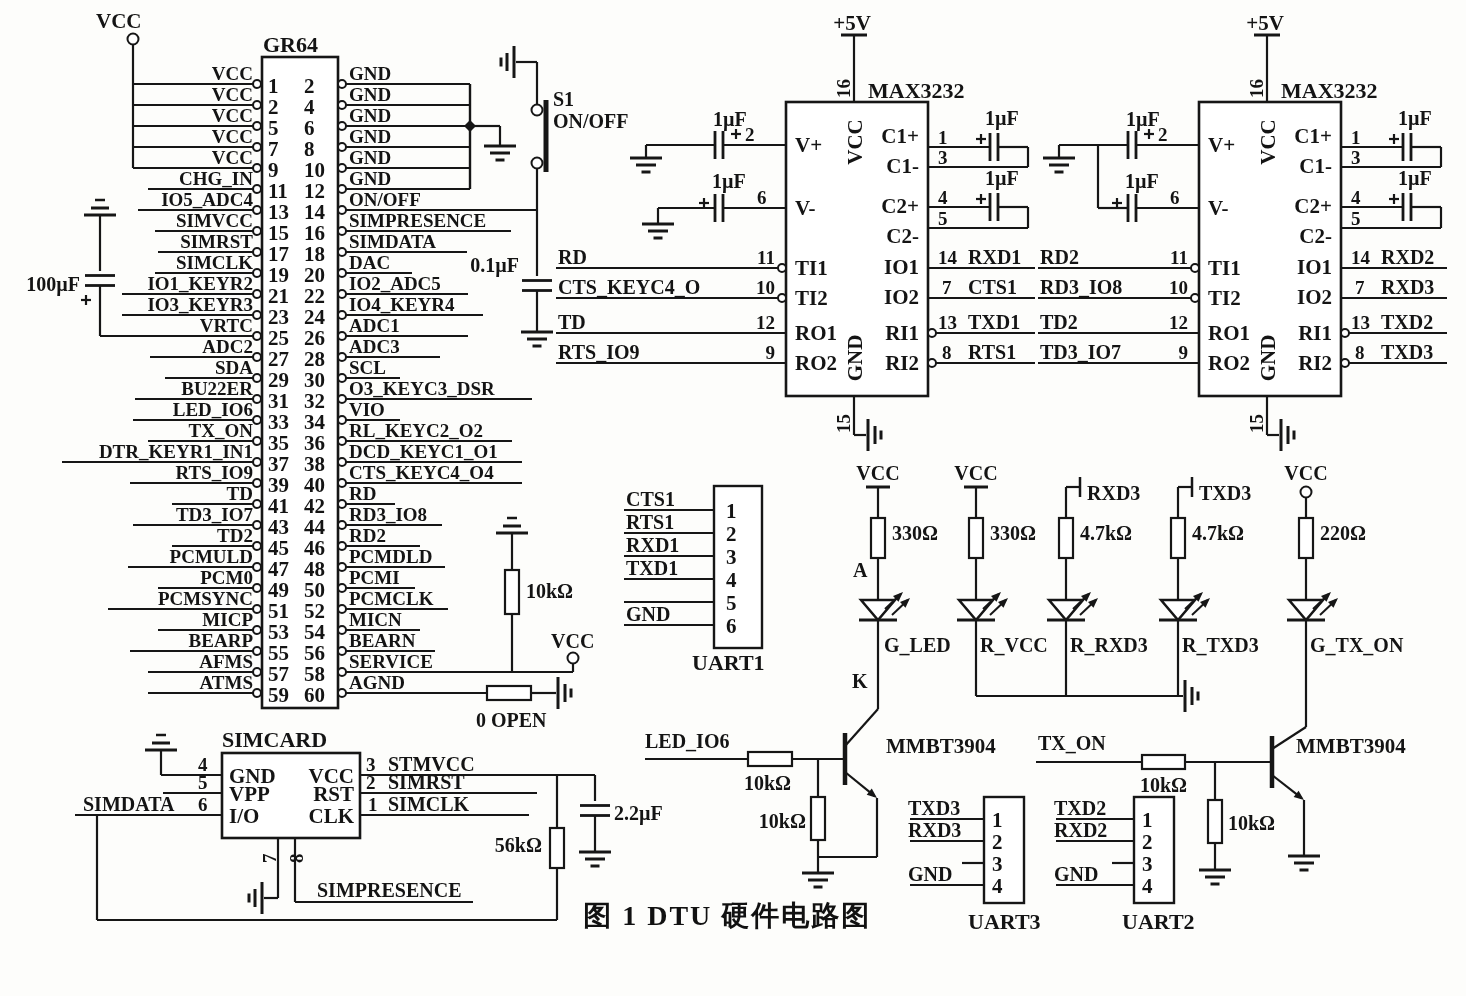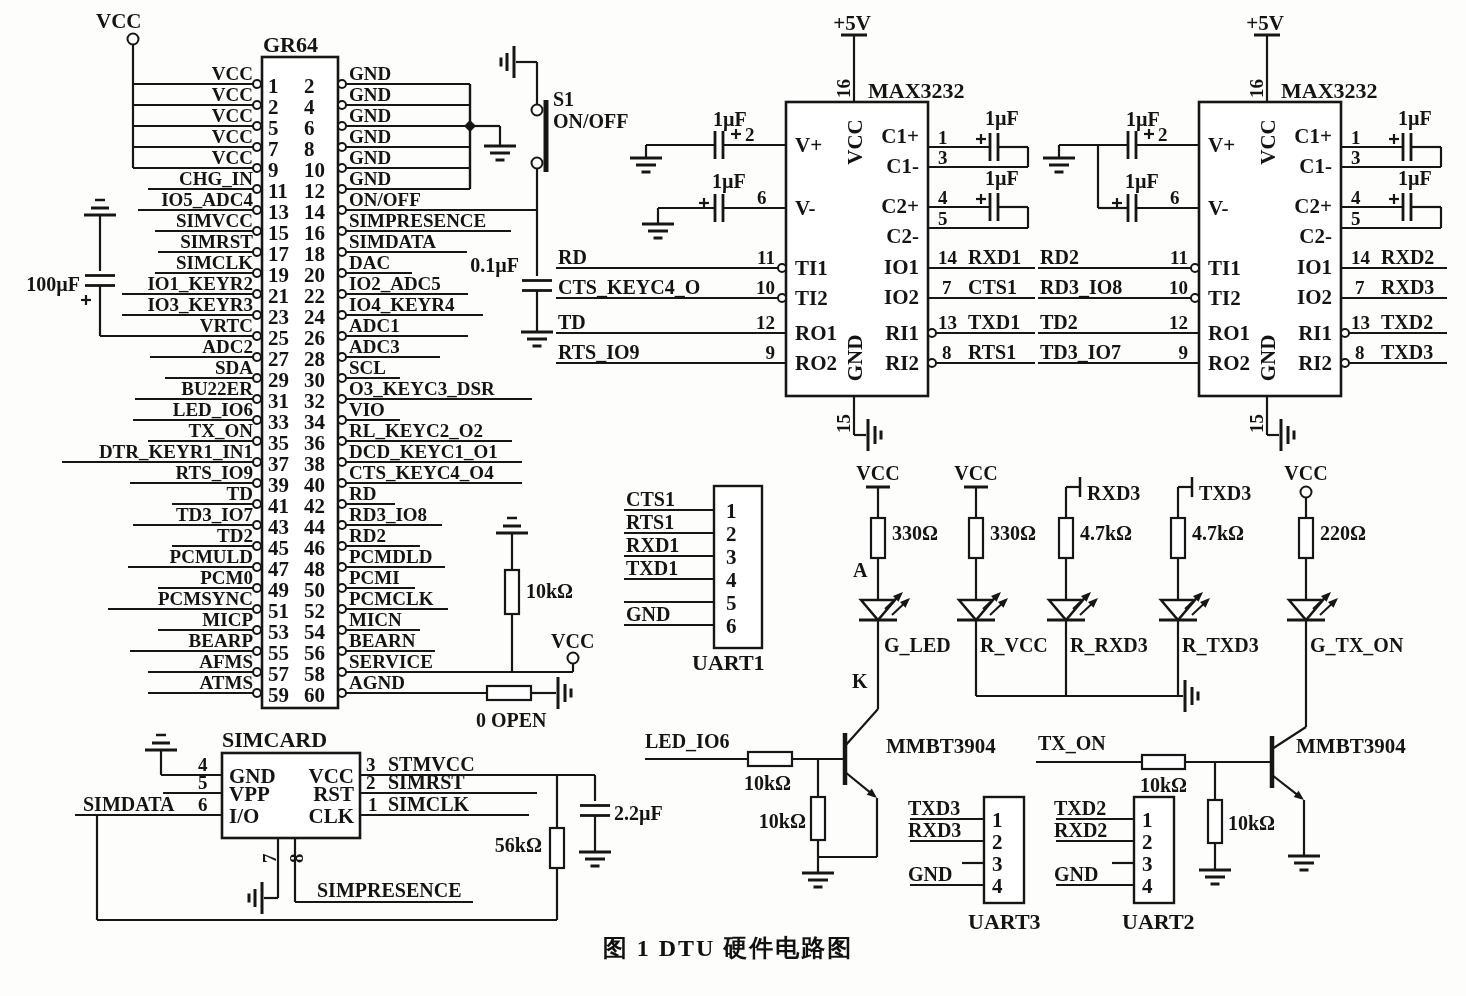--- a/index.html
+++ b/index.html
@@ -1,21 +1,21 @@
 <!DOCTYPE html>
 <html><head>
 <meta charset="utf-8">
 <style>
   html,body{margin:0;padding:0;background:#e8e8e4;}
   #page{position:relative;width:1466px;height:996px;background:#fdfdfb;overflow:hidden;
         font-family:"Liberation Serif", serif;}
   svg{position:absolute;left:0;top:0;}
   svg text{font-family:"Liberation Serif", serif;font-weight:700;fill:#141414;}
-  .caption{position:absolute;left:50%;top:932px;transform:translateX(-52%);
-           font-size:24px;font-weight:700;color:#111;letter-spacing:2px;white-space:nowrap;}
+  .caption{position:absolute;left:50%;top:897px;transform:translateX(-52%);
+           font-size:28px;font-weight:700;color:#111;letter-spacing:2px;white-space:nowrap;}
 </style>
 </head>
 <body>
 
 <div id="page">
   <svg id="cv" width="1466" height="996" viewBox="0 0 1466 996">
       <rect x="262" y="57" width="76" height="651" fill="#fff" stroke="#161616" stroke-width="2.6"></rect>
       <text x="263" y="52" font-size="22">GR64</text>
       <line x1="133" y1="84" x2="253" y2="84" stroke="#161616" stroke-width="2.2"></line>
       <circle cx="257" cy="84" r="4" fill="#fff" stroke="#161616" stroke-width="2"></circle>

